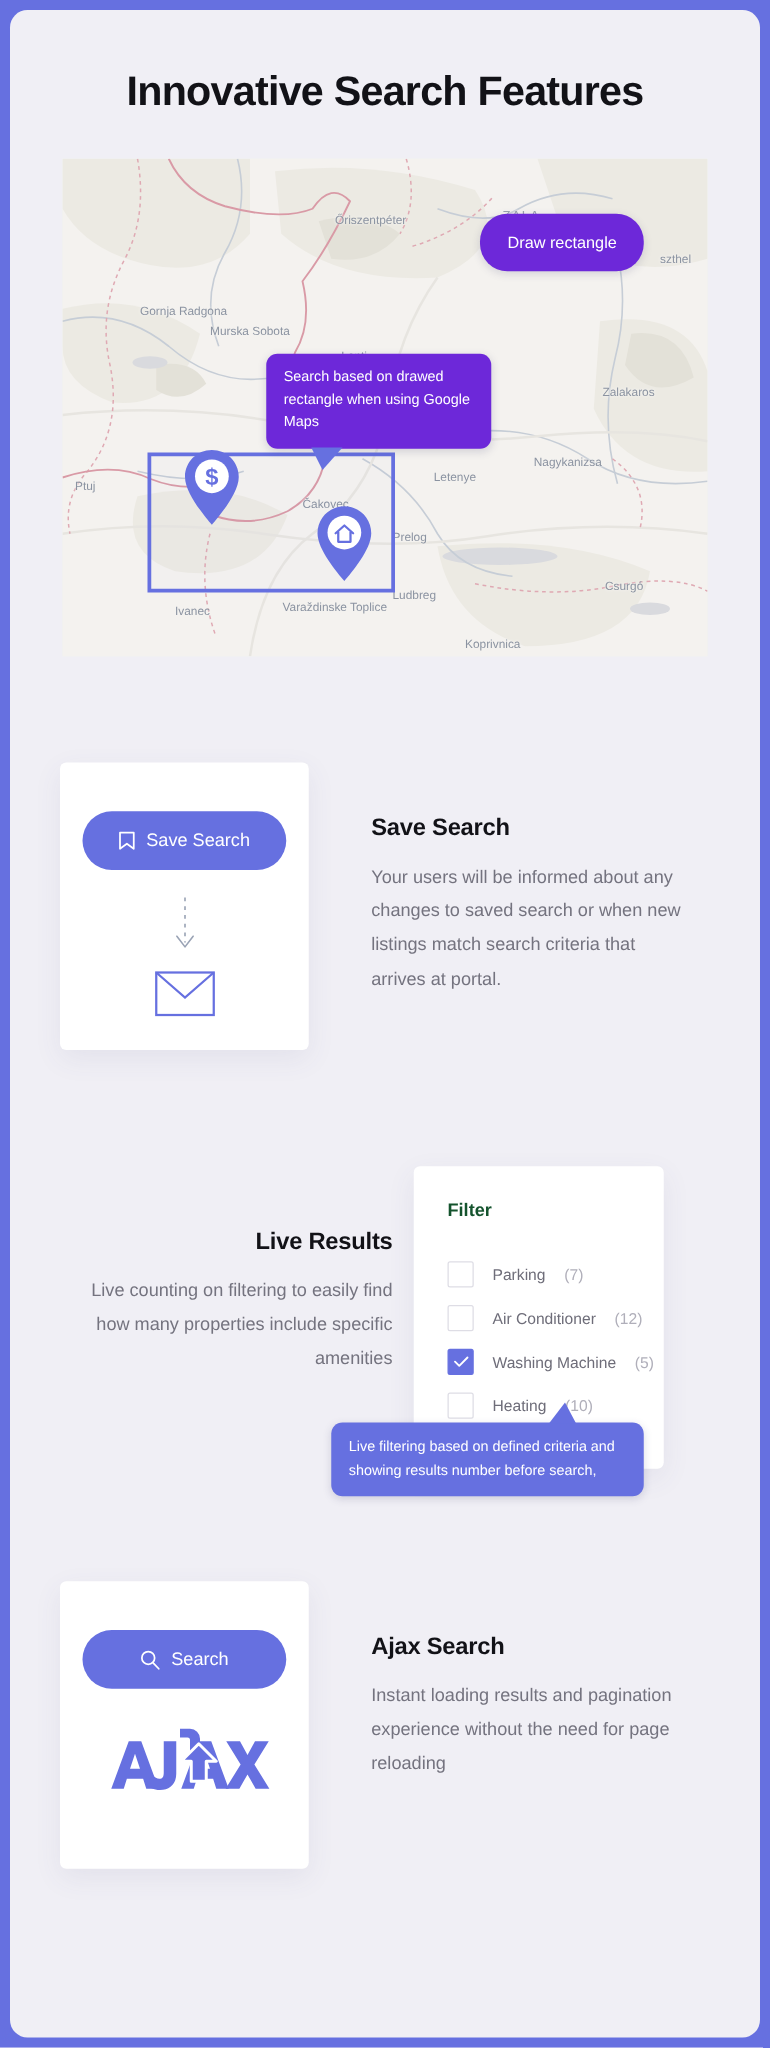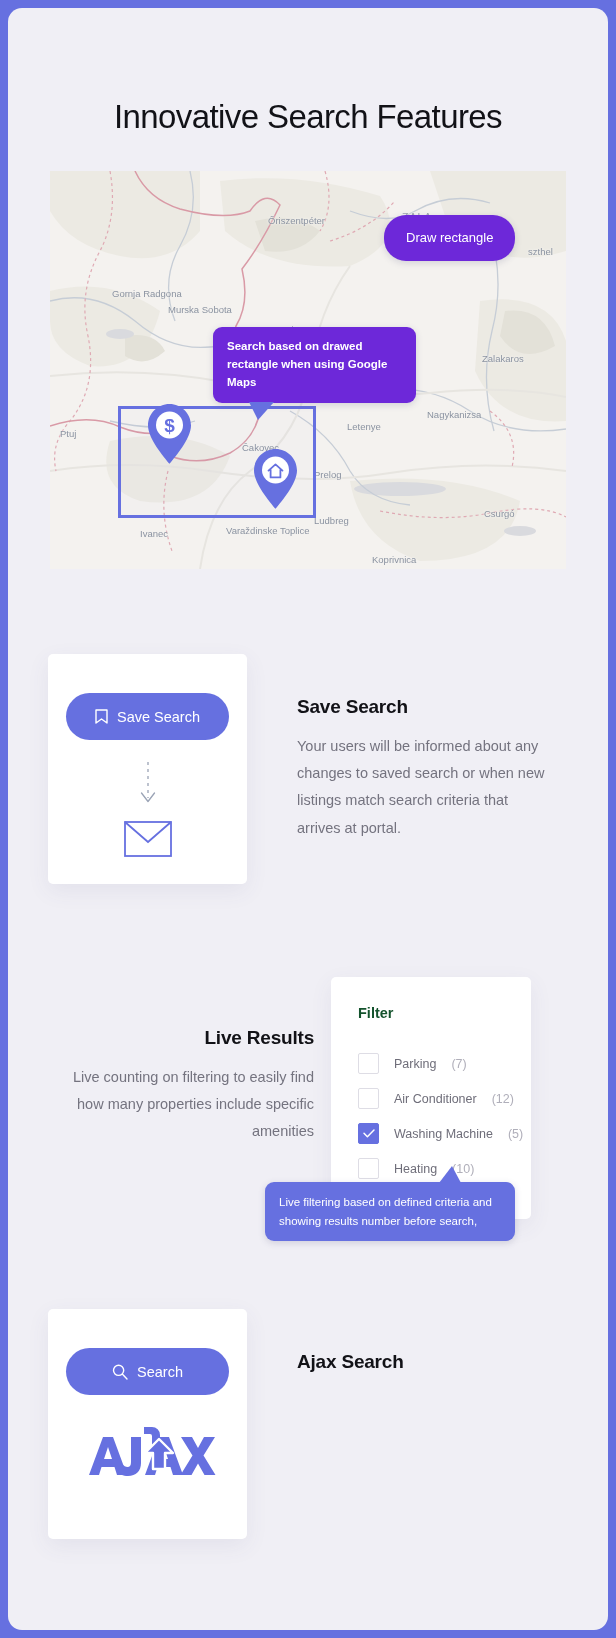--- a/index.html
+++ b/index.html
@@ -18,25 +18,25 @@
     top: 8px;
     width: 600px;
     height: 1622px;
     background: #f0eff5;
     border-radius: 14px;
     overflow: hidden;
   }
 
   
   .title {
-    margin: 88px auto 0;
+    margin: 44px auto 0;
     width: 440px;
     text-align: center;
     font-size: 33px;
-    font-weight: 400;
+    font-weight: 700;
     line-height: 1.28;
     letter-spacing: -0.6px;
     color: #121217;
   }
 
   
   .map-wrap {
     position: relative;
     margin: 33px auto 0;
     width: 516px;
@@ -82,22 +82,21 @@
   }
   .tip-draw {
     left: 334px; top: 44px;
     border-radius: 22px;
     padding: 13px 22px;
     font-size: 13px;
     white-space: nowrap;
   }
   .tip-rect {
     left: 163px; top: 156px;
-    width: 203px;
-    font-weight: bold;
+    width: 180px;
   }
   .tip-rect .tail {
     position: absolute;
     left: 36px; bottom: -17px;
     width: 0; height: 0;
     border-left: 9px solid transparent;
     border-right: 16px solid transparent;
     border-top: 18px solid #6670e0;
   }
 
@@ -435,16 +434,17 @@
 
         <g>
           <path d="M57 2 h8 a8 8 0 0 1 8 8 v10 h-8 v-9 a2 2 0 0 0 -2 -2 h-6 z" fill="#6670e0"></path>
           <path d="M66 44 L66 28 L58 28 L72 14 L86 28 L78 28 L78 44 Z" fill="#6670e0" stroke="#ffffff" stroke-width="2.4" stroke-linejoin="round"></path>
         </g>
       </svg>
     </div>
 
     <div class="feat-text left">
       <h3>Ajax Search</h3>
+      <p>Instant loading results and pagination experience without the need for page reloading</p>
     </div>
   </div>
 
 </div>
 
 </body></html>

